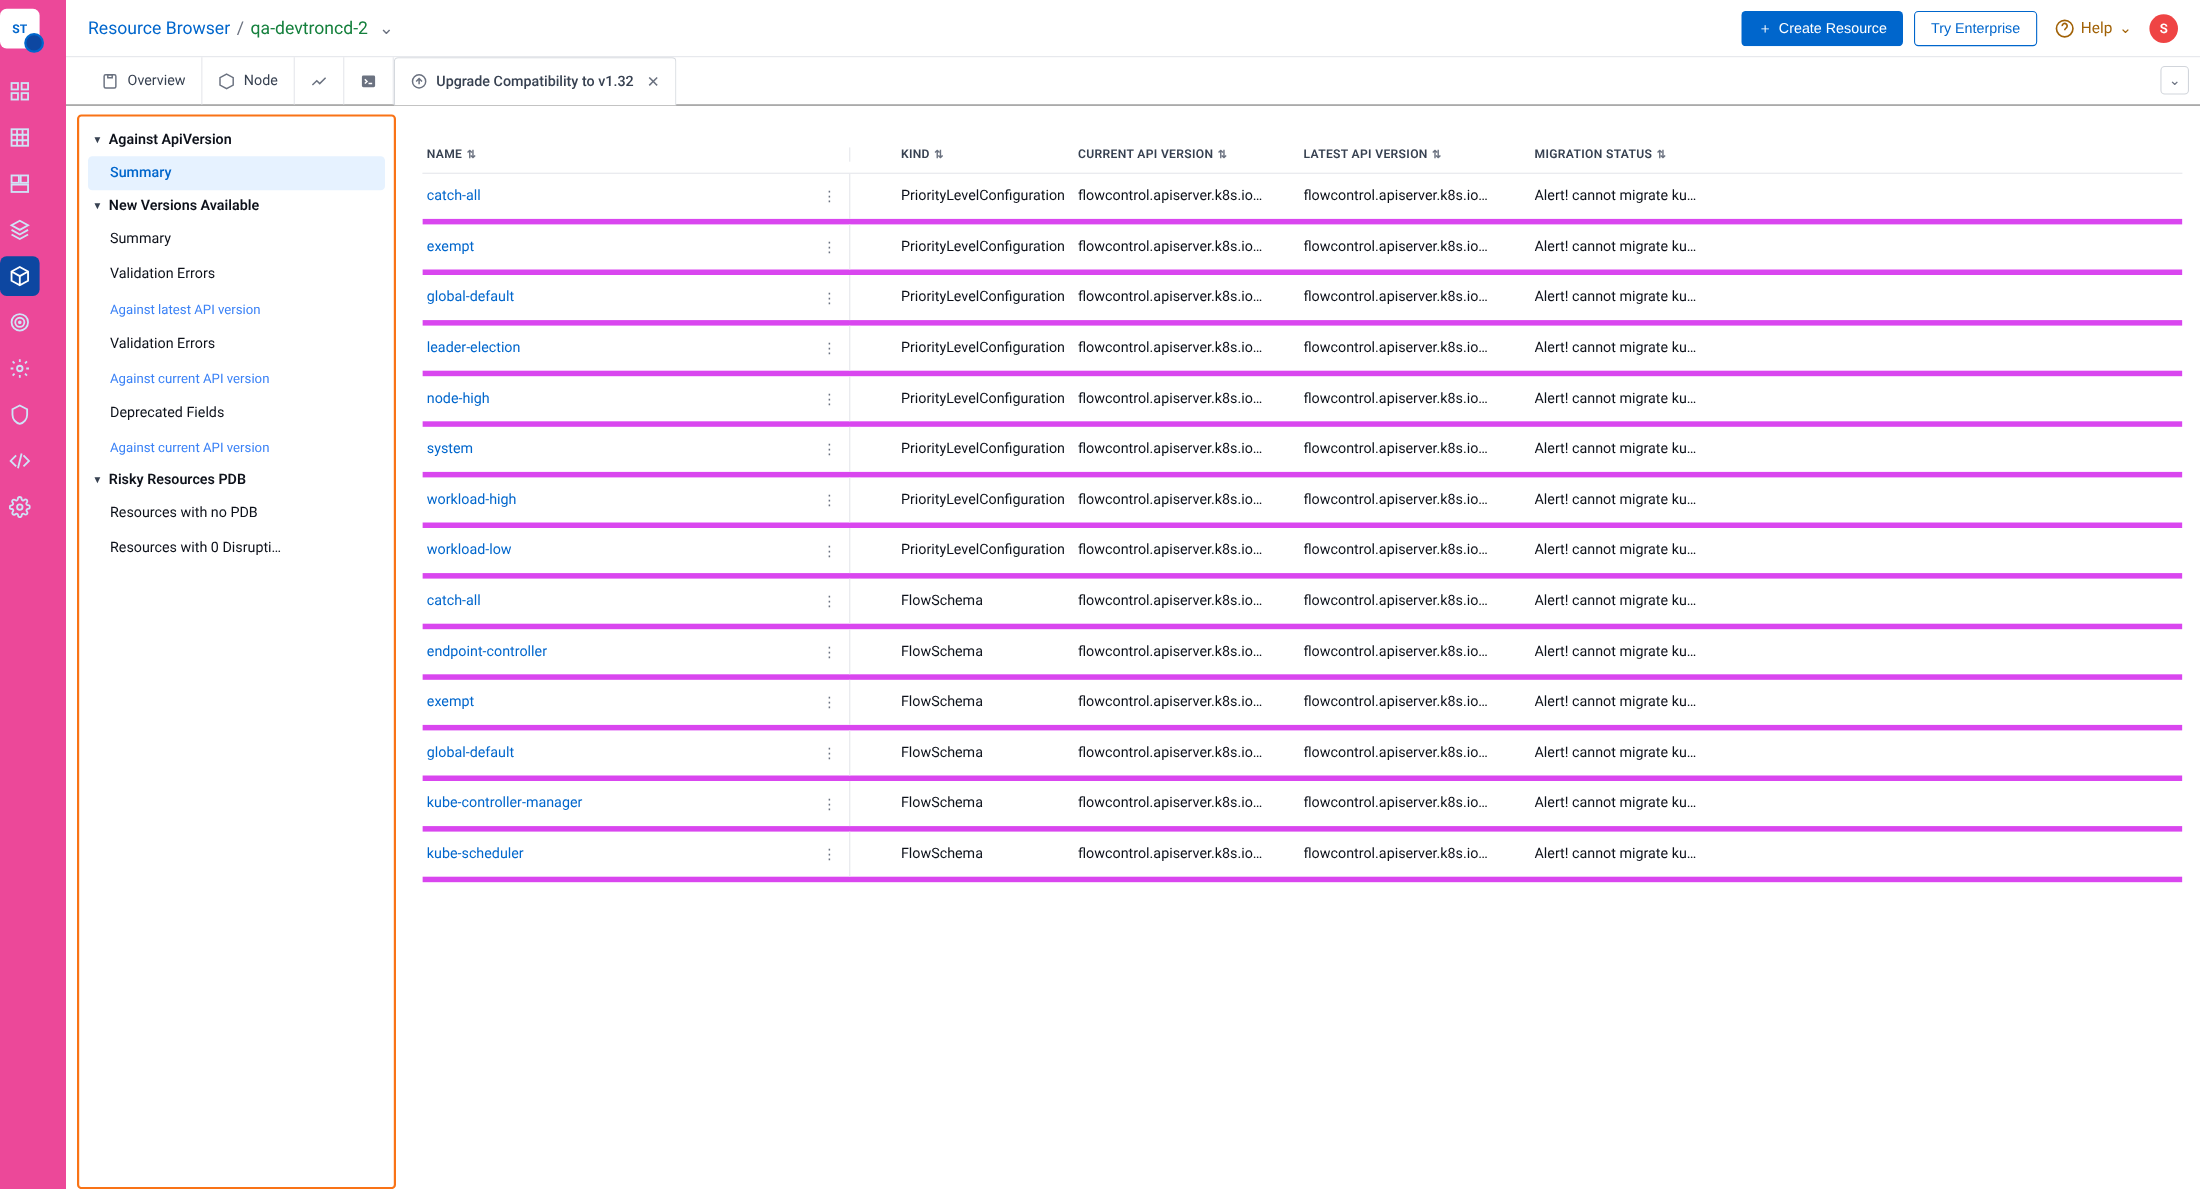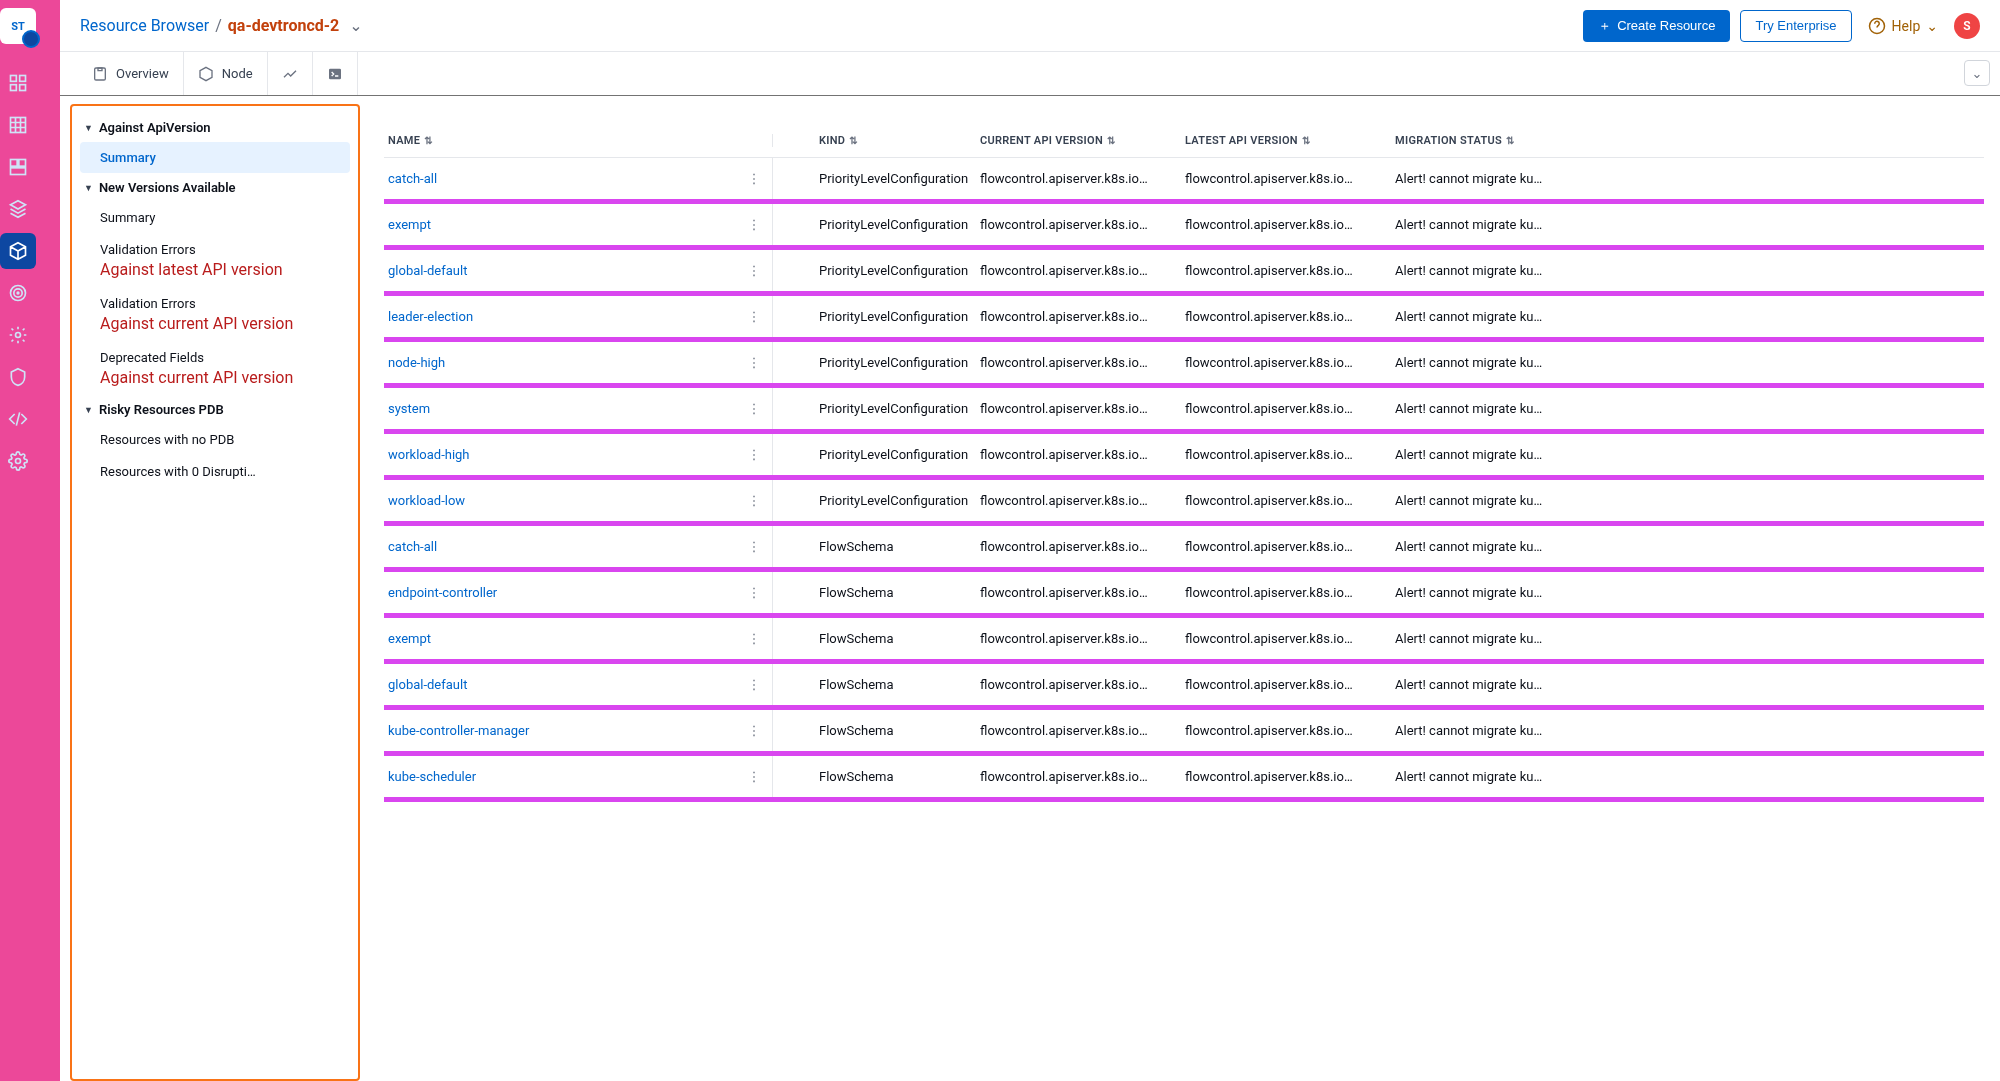--- a/index.html
+++ b/index.html
@@ -9,41 +9,41 @@
 .nav-logo { width: 36px; height: 36px; background: #fff; border-radius: 6px; margin-bottom: 18px; display:flex; align-items:center; justify-content:center; color:#0066cc; font-weight:700; font-size:11px; position:relative;}
 .nav-logo::after{content:""; position:absolute; bottom:-4px; right:-4px; width:14px; height:14px; background:#0d47a1; border-radius:50%; border:2px solid #0066cc;}
 .nav-item { width: 36px; height: 36px; display: flex; align-items: center; justify-content: center; color: #cfe3f7; margin: 3px 0; border-radius: 6px; cursor:pointer; }
 .nav-item.active { background: #0d47a1; color:#fff; }
 .nav-item svg { width: 20px; height: 20px; }
 .main { flex: 1; display: flex; flex-direction: column; min-width: 0; }
 .topbar { height: 52px; display: flex; align-items: center; padding: 0 20px; border-bottom: 1px solid #e5e7eb; justify-content: flex-end; }
 .breadcrumb { font-size: 16px; display:flex; align-items:center; gap:6px;}
 .breadcrumb .root { color: #0066cc; }
 .breadcrumb .sep { color: #6b7280; }
-.breadcrumb .leaf { color: #c2410c; font-weight:700;}
+.breadcrumb .leaf { color: #15803d; font-weight:400;}
 .chev { color:#6b7280; margin-left:4px;}
 .topbar-spacer { flex: 1; }
 .btn { height: 32px; padding: 0 14px; border-radius: 4px; font-size: 13px; font-weight: 500; display: inline-flex; align-items: center; gap: 6px; cursor: pointer; border: 1px solid transparent; }
 .btn-primary { background: #0066cc; color: #fff; }
 .btn-outline { background: #fff; color: #0066cc; border-color: #0066cc; margin-left: 10px; }
 .help { display:flex; align-items:center; gap:6px; margin-left:16px; font-size:14px; color:#a16207;}
 .avatar { width: 26px; height: 26px; border-radius: 50%; background: #ef4444; color:#fff; display:flex; align-items:center; justify-content:center; font-size:12px; font-weight:600; margin-left:16px;}
 .tabbar { height: 44px; border-bottom: 1px solid #737373; display: flex; align-items: stretch; padding-left: 18px; position:relative;}
 .tab { display: flex; align-items: center; gap: 8px; padding: 0 14px; font-size: 13px; color: #374151; cursor:pointer; border-right:1px solid #e5e7eb;}
 .tab svg { width:16px; height:16px; color:#6b7280;}
 .tab.active { background:#fff; border:1px solid #d1d5db; border-bottom:1px solid #fff; margin-bottom:-1px; border-radius:4px 4px 0 0; font-weight:500;}
 .tab .close { color:#6b7280; font-size:14px; margin-left:4px;}
 .tab-drop { position:absolute; right:10px; top:8px; width:26px; height:26px; border:1px solid #d1d5db; border-radius:4px; display:flex; align-items:center; justify-content:center; color:#6b7280;}
 .content { flex:1; display:flex; min-height:0;}
 .sidebar { width: 290px; border:2px solid #f97316; border-radius:4px; margin:8px 0 0 10px; padding:8px 4px; overflow-y:auto; flex-shrink:0;}
 .group-header { display:flex; align-items:center; gap:6px; padding:6px 8px; font-weight:600; font-size:13px; cursor:pointer;}
 .group-header .tri { font-size:9px; color:#374151;}
 .side-item { padding:8px 10px 8px 20px; font-size:13px; border-radius:4px; cursor:pointer; margin:1px 4px;}
 .side-item.active { background:#e6f2ff; color:#0066cc; font-weight:500;}
-.side-item .sub { display:block; font-size:16px; color:#b91c1c; margin-top:3px;}
+.side-item .sub { display:block; font-size:12px; color:#3b82f6; margin-top:17px;}
 .table-area { flex:1; padding:12px 16px 0 24px; min-width:0; display:flex; flex-direction:column;}
 .search-wrap { display:flex; align-items:center;}
 .search { width:260px; height:34px; border:1px solid #d1d5db; border-radius:4px; display:flex; align-items:center; padding:0 8px; gap:8px; color:#6b7280;}
 .search input { border:none; outline:none; flex:1; font-size:13px;}
 .kbd { border:1px solid #d1d5db; border-radius:3px; padding:0 5px; font-size:11px; color:#6b7280;}
 .thead { display:flex; border-bottom:1px solid #e5e7eb; margin-top:16px; padding:10px 0; font-size:11px; font-weight:600; color:#374151; letter-spacing:0.3px;}
 .col-name { width:350px; padding-left:4px;}
 .col-act { width:40px;}
 .col-kind { width:205px; padding-left:44px;}
 .col-cur { width:205px;}
@@ -171,20 +171,28 @@
         <svg viewBox="0 0 24 24" fill="none" stroke="currentColor" stroke-width="2">
             <path d="M3 17l6-6 4 4 8-8"></path>
           </svg>
       </div>
       <div class="tab">
         <svg viewBox="0 0 24 24" fill="currentColor">
             <rect x="3" y="4" width="18" height="16" rx="2"></rect>
             <path d="M7 9l3 3-3 3M12 15h5" stroke="#fff" stroke-width="2" fill="none"></path>
           </svg>
       </div>
+      <div class="tab active">
+        <svg viewBox="0 0 24 24" fill="none" stroke="currentColor" stroke-width="2">
+            <circle cx="12" cy="12" r="9"></circle>
+            <path d="M12 16V8M8 12l4-4 4 4"></path>
+          </svg>
+        <span>Upgrade Compatibility to v1.32</span>
+        <span class="close">✕</span>
+      </div>
       <div class="tab-drop">⌄</div>
     </div>
 
     <div class="content">
       <div class="sidebar">
         <div class="group-header">
             <span class="tri">▼</span>
             <span>Against ApiVersion</span>
           </div>
         <div class="side-item active">Summary</div>

